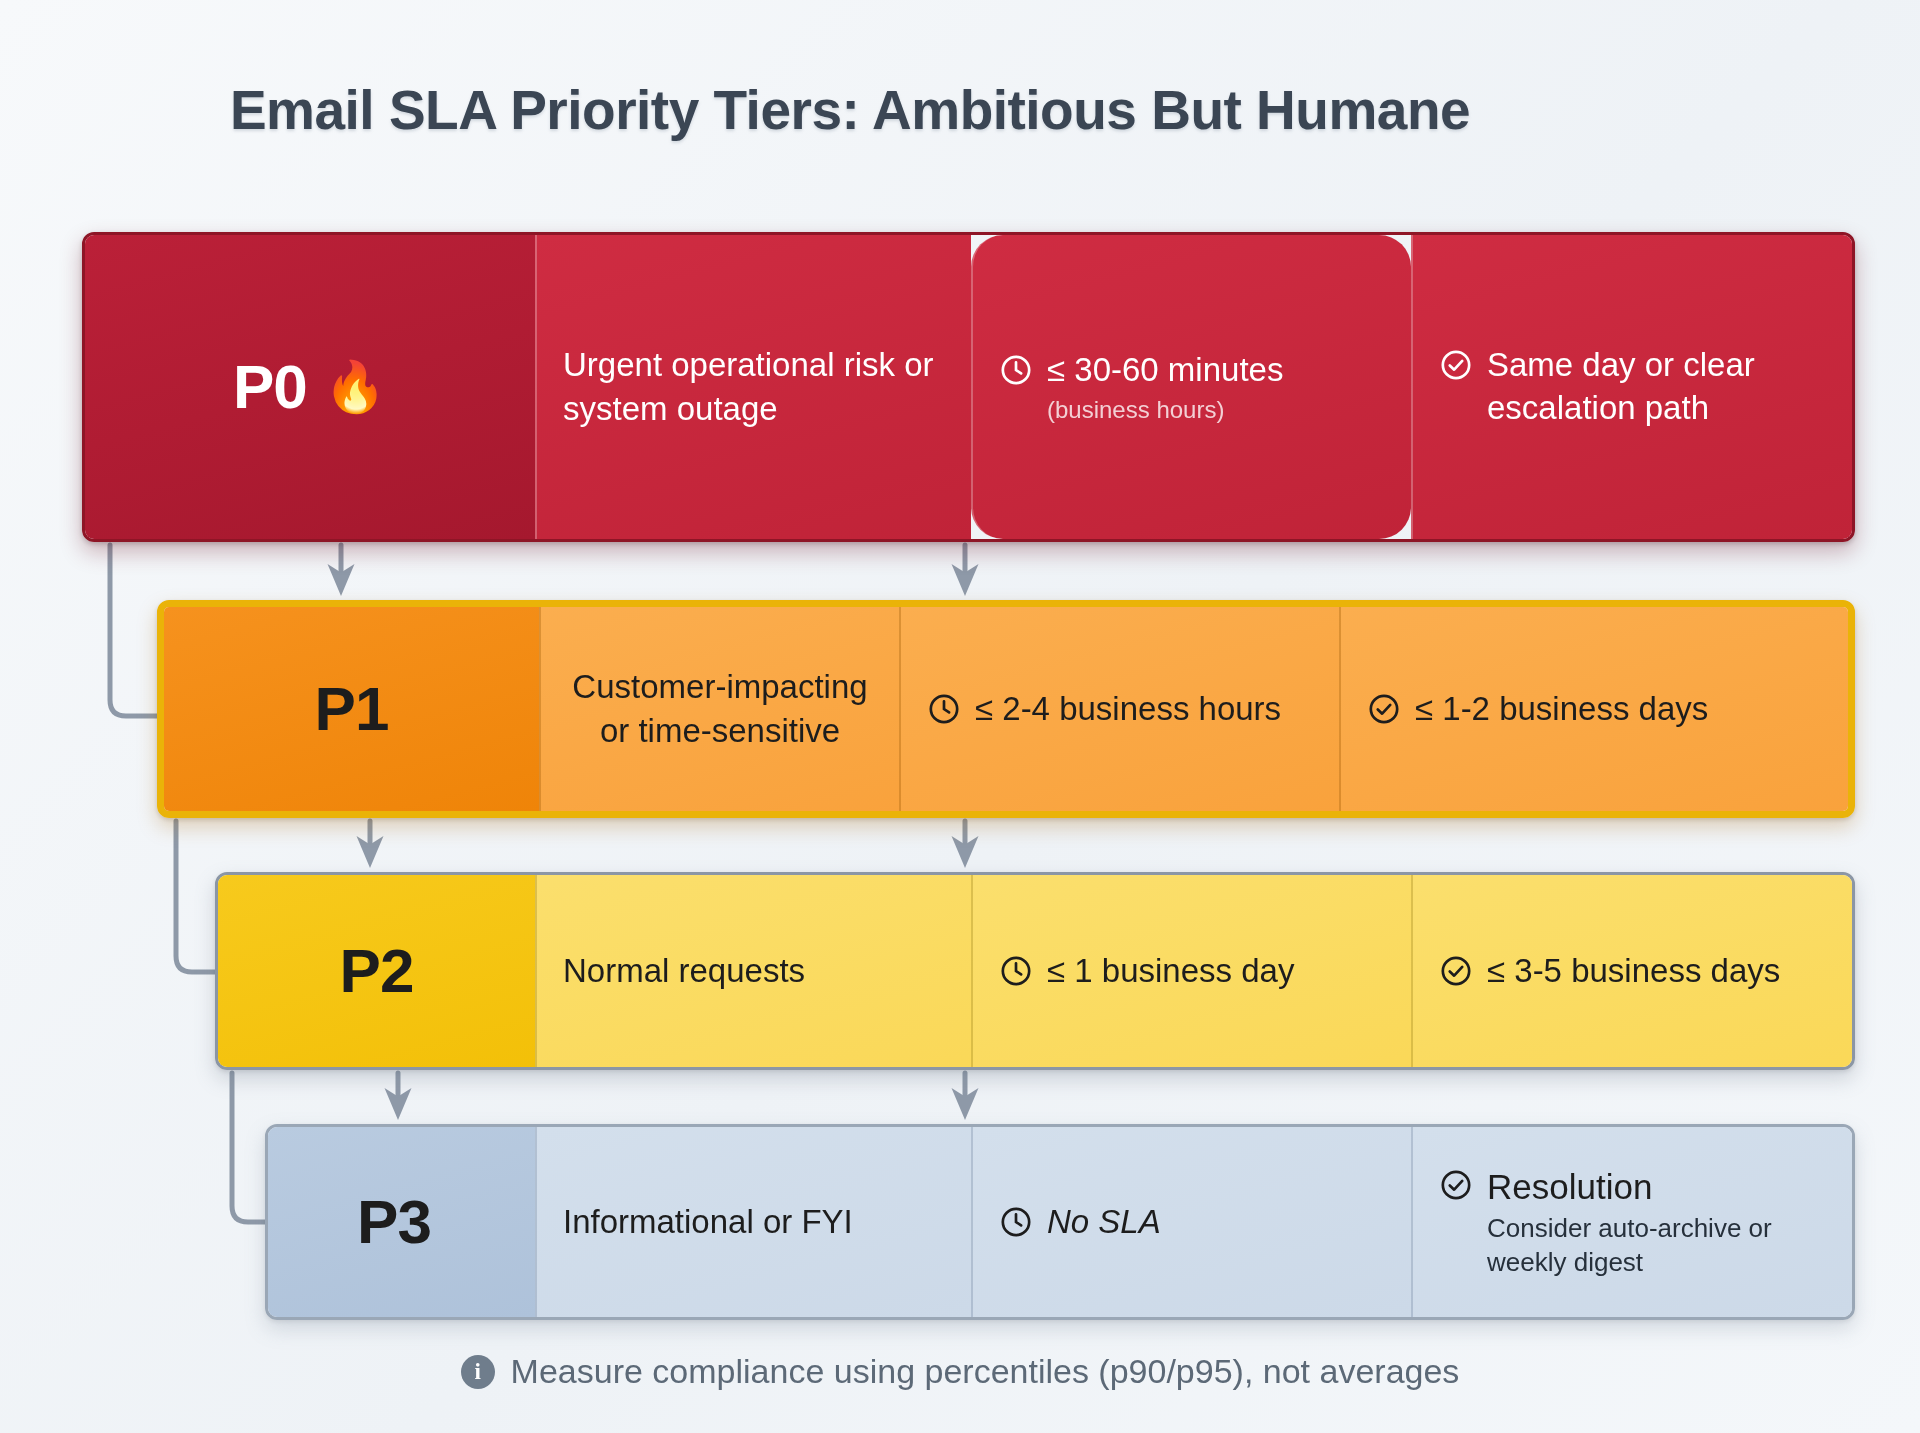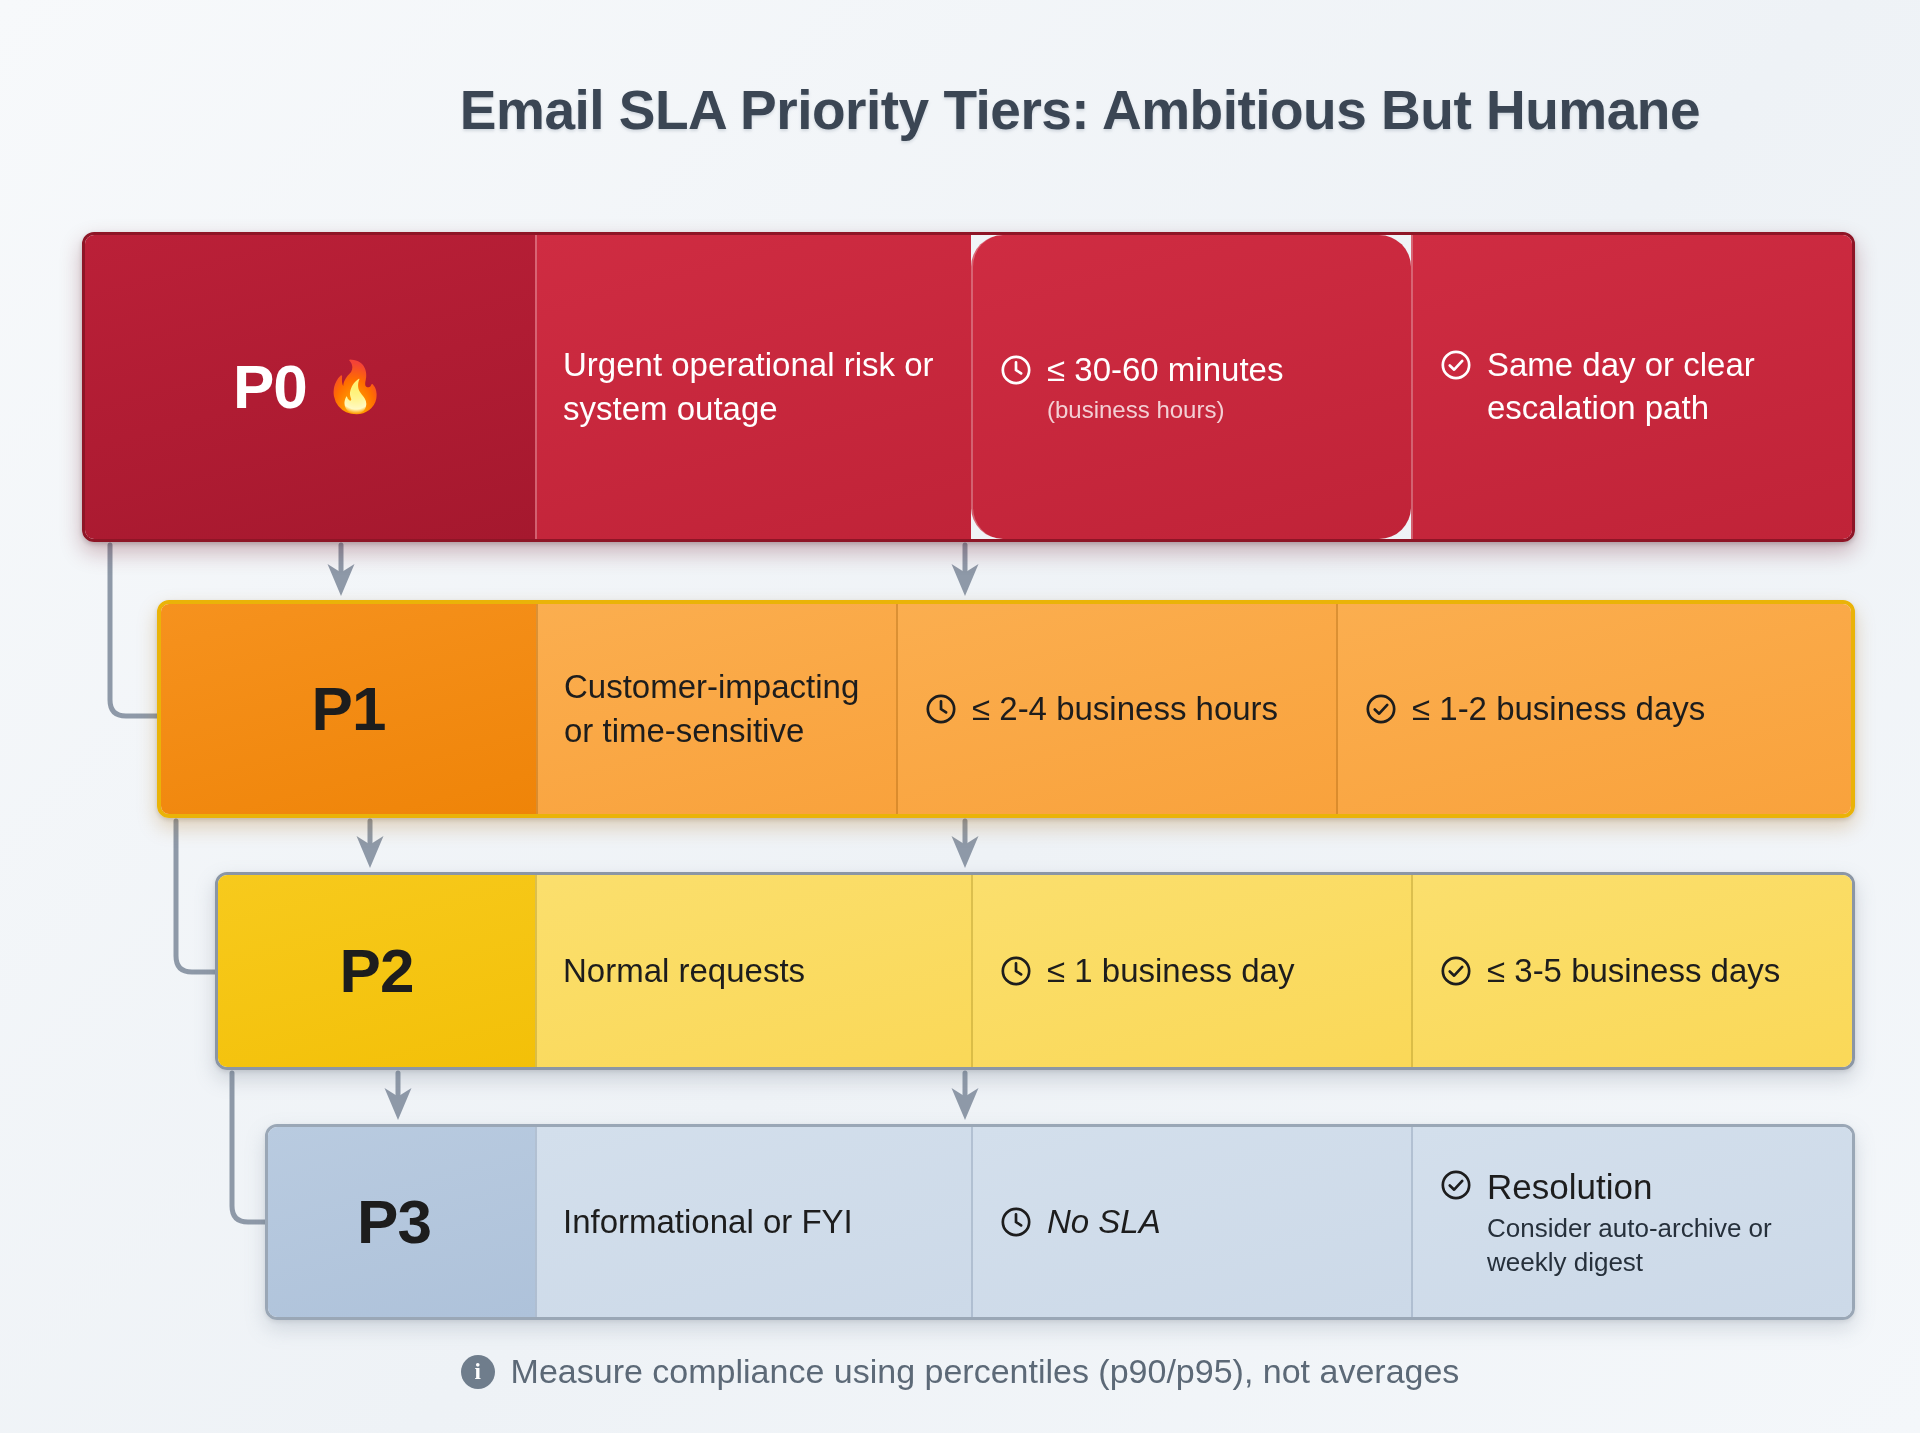--- a/index.html
+++ b/index.html
@@ -21,21 +21,21 @@
     width: 1920px;
     height: 1433px;
   }
 
   
   .title {
     position: absolute;
     left: 0;
     top: 78px;
     width: 1700px;
-    text-align: right;
+    text-align: center;
     font-size: 55px;
     font-weight: bold;
     color: #3b4654;
     letter-spacing: -0.5px;
     text-shadow: 0 2px 3px rgba(150,160,175,0.35);
   }
 
   
   .connectors {
     position: absolute;
@@ -133,23 +133,24 @@
   #row-p0 .c-resp { width: 440px; border-radius: 32px; }
   #row-p0 .c-res  { flex: 1; }
   #row-p0 .metric-sub { color: rgba(255,255,255,0.78); }
 
   
   #row-p1 {
     left: 157px;
     top: 600px;
     width: 1698px;
     height: 218px;
-    border: 4px solid #eab308;
+    border: 7px solid #eab308;
     box-shadow: 0 9px 20px rgba(170,105,15,0.28), 0 2px 4px rgba(0,0,0,0.14);
     color: #1d1d1d;
+    text-align: center;
   }
   #row-p1 .badge-cell {
     width: 375px;
     background: linear-gradient(165deg, #f6921e 0%, #ef8408 100%);
   }
   #row-p1 .body-cell {
     background: linear-gradient(165deg, #fbae4f 0%, #f9a23c 100%);
     border-left: 2px solid rgba(150,90,10,0.30);
   }
   #row-p1 .c-desc { width: 360px; }

